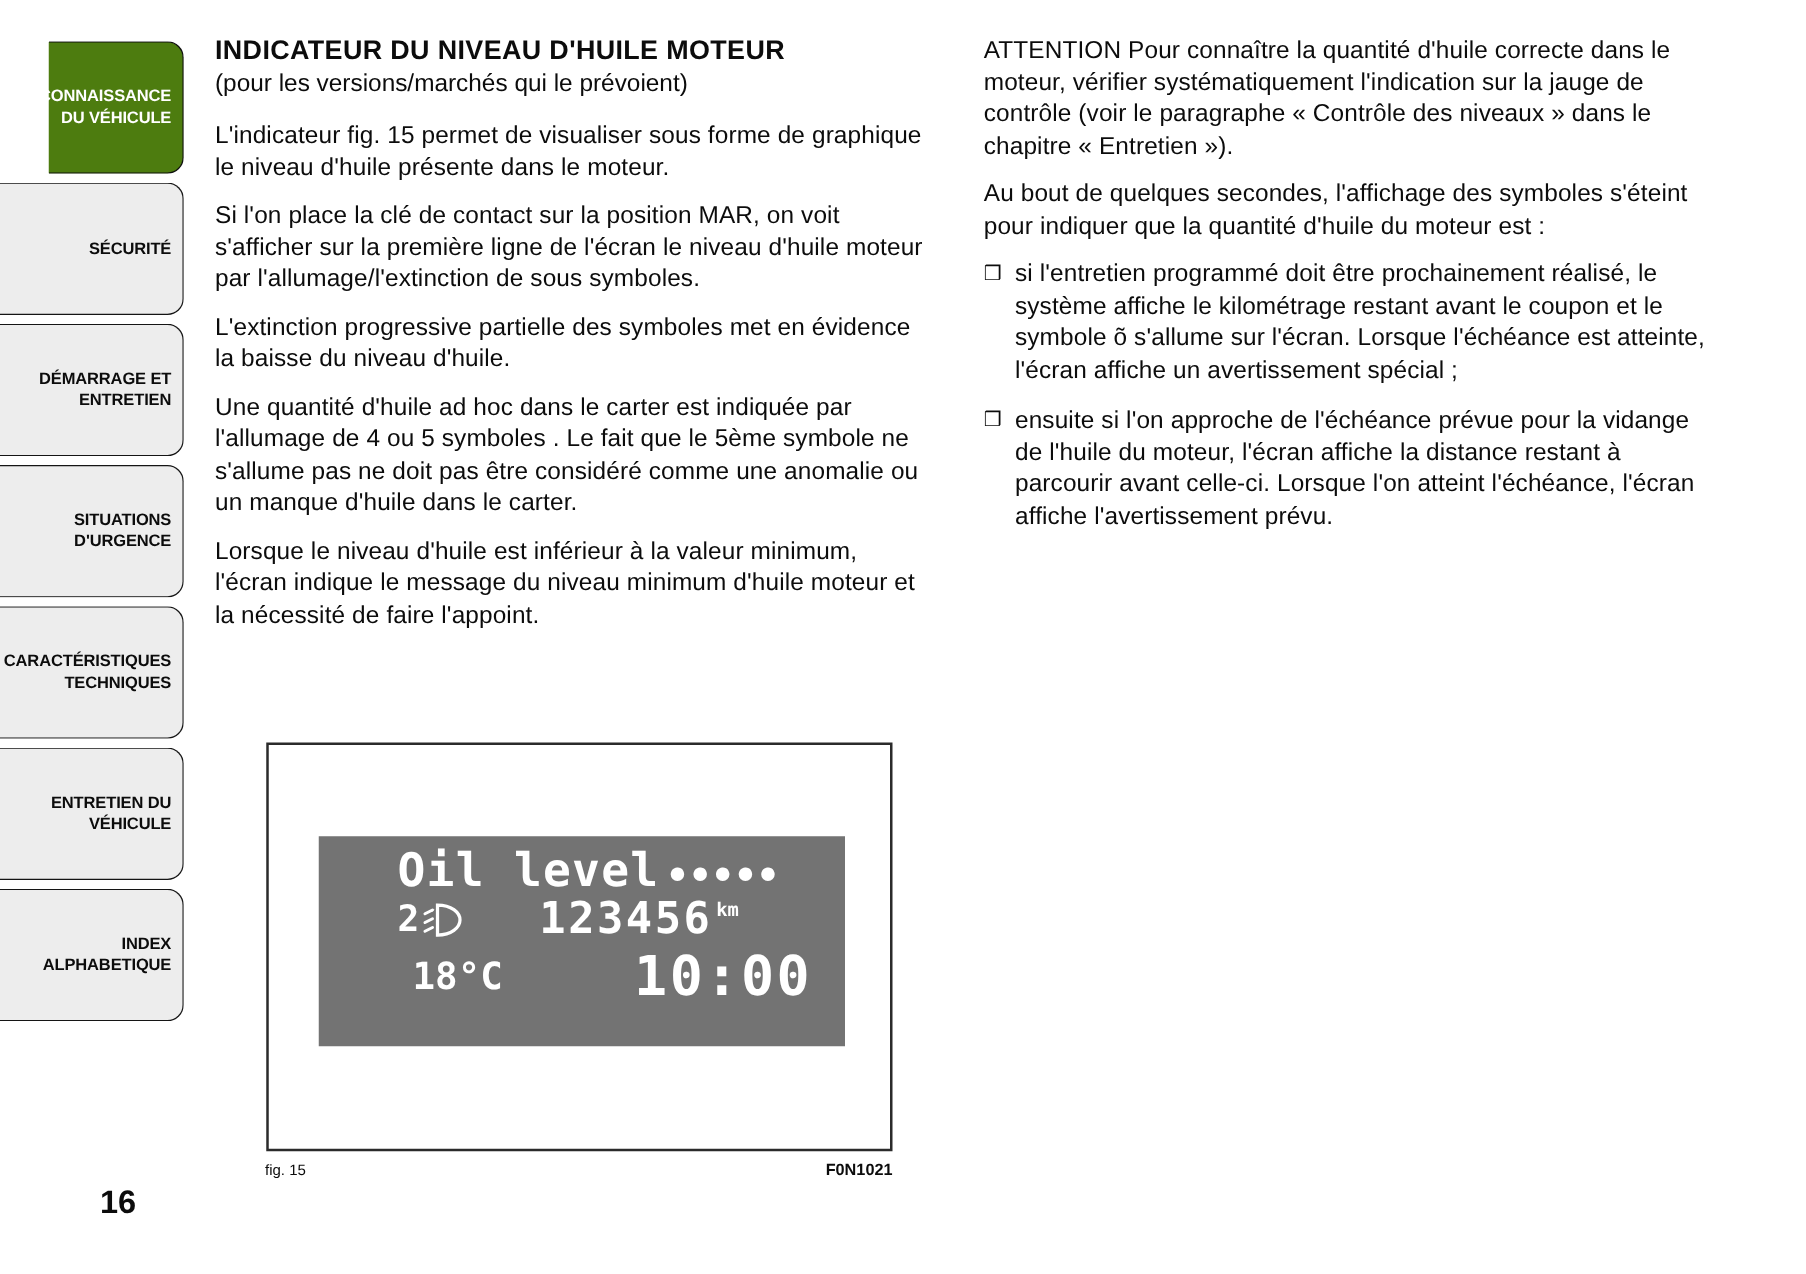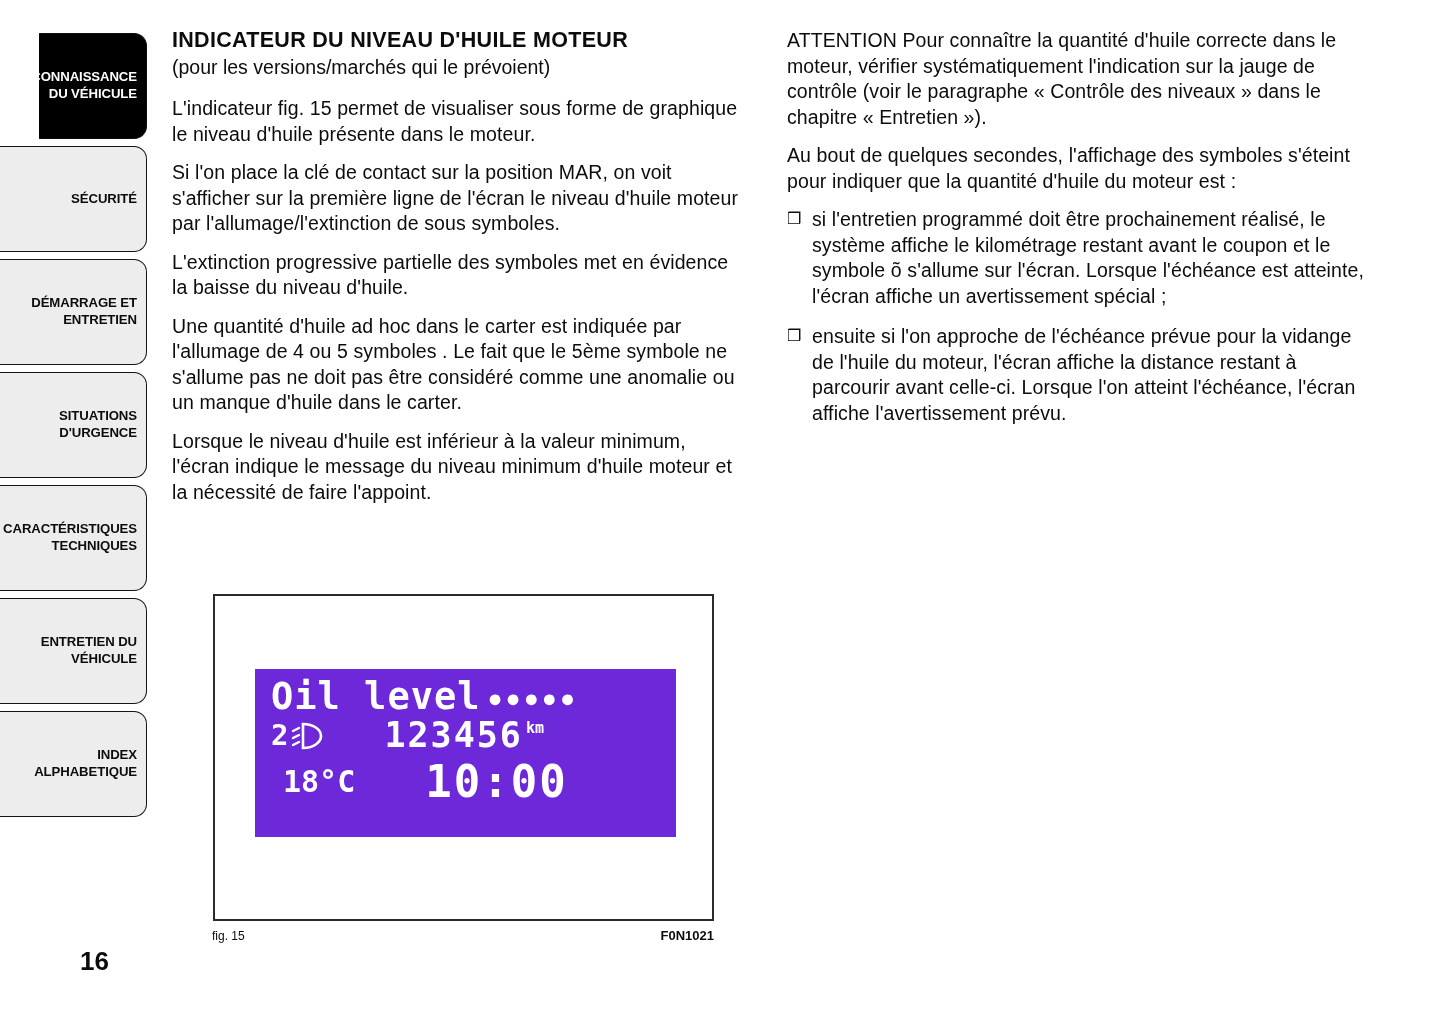--- a/index.html
+++ b/index.html
@@ -20,21 +20,21 @@
     border: 1.6px solid #141414;
     border-left: none;
     border-radius: 0 13px 13px 0;
     display: flex; align-items: center; justify-content: flex-end;
     padding: 8px 9px 8px 4px;
   }
   .tab-label {
     font-size: 13.2px; font-weight: bold; text-align: right;
     line-height: 1.28; white-space: pre-line; letter-spacing: -0.1px;
   }
-  .tab.active { background: #000000; border-color: #0e0e0e; margin-left: 39px; }
+  .tab.active { background: #4d7c0f; border-color: #0e0e0e; margin-left: 39px; }
   .tab.active .tab-label { color: #ffffff; }
 
   .page-number { position: absolute; left: 80px; top: 946px; font-size: 26px; font-weight: bold; }
 
   
   .left-col  { position: absolute; left: 172px; top: 28px; width: 572px; }
   .right-col { position: absolute; left: 787px; top: 28px; width: 578px; }
   h1.article-title { font-size: 21.5px; font-weight: bold; letter-spacing: 0.3px; margin-bottom: 3px; }
   .subtitle { font-size: 19.5px; margin-bottom: 17px; }
   .body-text { font-size: 19.5px; line-height: 25.5px; margin-bottom: 13px; letter-spacing: 0.1px; }
@@ -44,21 +44,21 @@
 
   
   .figure {
     position: absolute; left: 213px; top: 594px;
     width: 501px; height: 327px;
     border: 2px solid #2b2b2b; background: #ffffff;
   }
   .lcd {
     position: absolute; left: 40px; top: 73px;
     width: 421px; height: 168px;
-    background: #6d28d9; color: #ffffff; overflow: hidden;
+    background: #737373; color: #ffffff; overflow: hidden; padding-left: 47px;
   }
   .lcd-row1 { display: flex; align-items: center; padding: 9px 12px 0 16px; }
   .lcd-title {
     font-family: "DejaVu Sans Mono", monospace; font-weight: bold;
     font-size: 37px; letter-spacing: 1px; line-height: 1;
   }
   .lcd-dots { font-size: 25px; letter-spacing: 3px; margin-left: 7px; line-height: 1; padding-top: 4px; }
   .lcd-row2 { display: flex; align-items: center; padding: 3px 12px 0 16px; }
   .lcd-gear { font-family: "DejaVu Sans Mono", monospace; font-weight: bold; font-size: 29px; line-height: 1; }
   .headlight-svg { margin-left: 2px; display: block; }
@@ -67,21 +67,21 @@
     font-size: 35px; letter-spacing: 2px; margin-left: 60px; line-height: 1;
   }
   .lcd-km {
     font-family: "DejaVu Sans Mono", monospace; font-weight: bold;
     font-size: 15px; margin-left: 3px; align-self: flex-start; padding-top: 1px;
   }
   .lcd-row3 { display: flex; align-items: center; padding: 7px 12px 0 28px; }
   .lcd-temp { font-family: "DejaVu Sans Mono", monospace; font-weight: bold; font-size: 30px; line-height: 1; }
   .lcd-time {
     font-family: "DejaVu Sans Mono", monospace; font-weight: bold;
-    font-size: 44px; letter-spacing: 2px; margin-left: 70px; line-height: 1;
+    font-size: 44px; letter-spacing: 2px; margin-left: 105px; line-height: 1;
   }
   .caption-row {
     position: absolute; left: 212px; top: 928px; width: 502px;
     display: flex; justify-content: space-between; align-items: baseline;
   }
   .fig-caption { font-size: 12px; }
   .fig-code { font-size: 13px; font-weight: bold; }
 </style>
 </head>
 <body>

